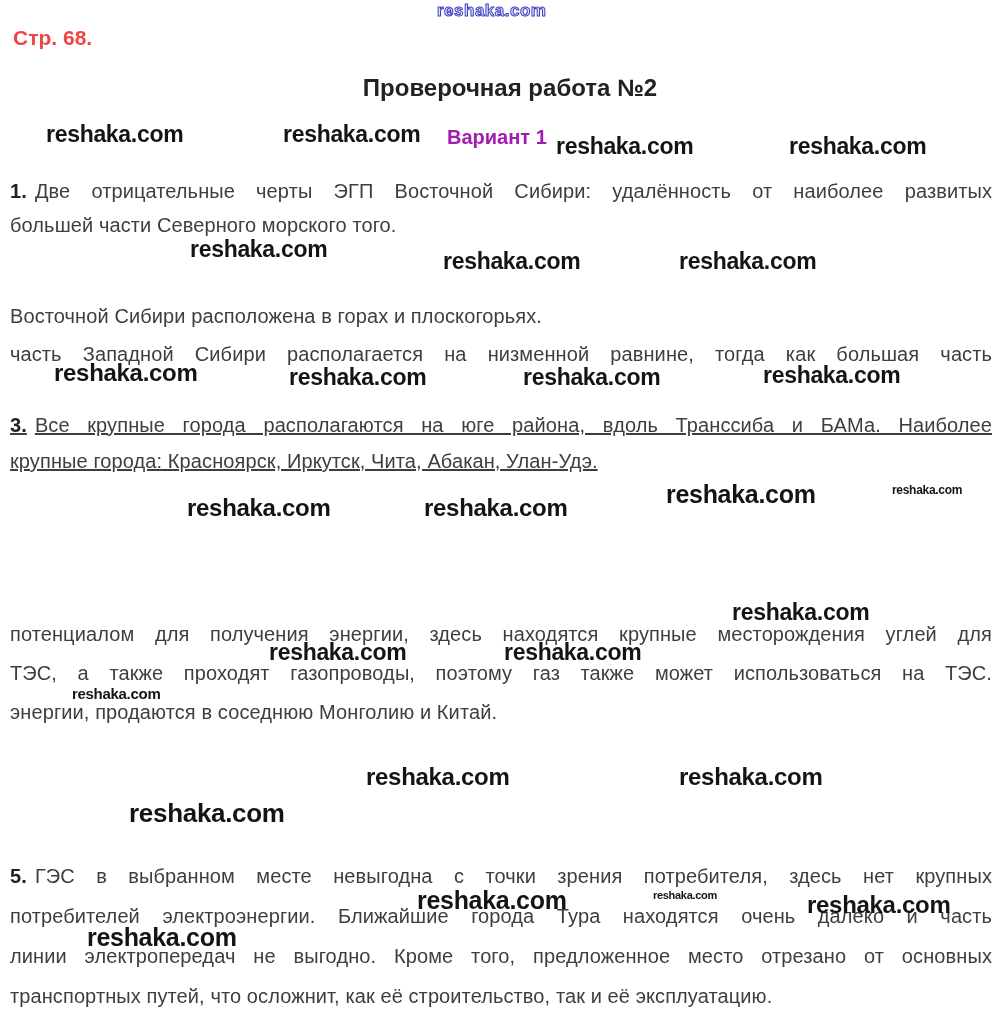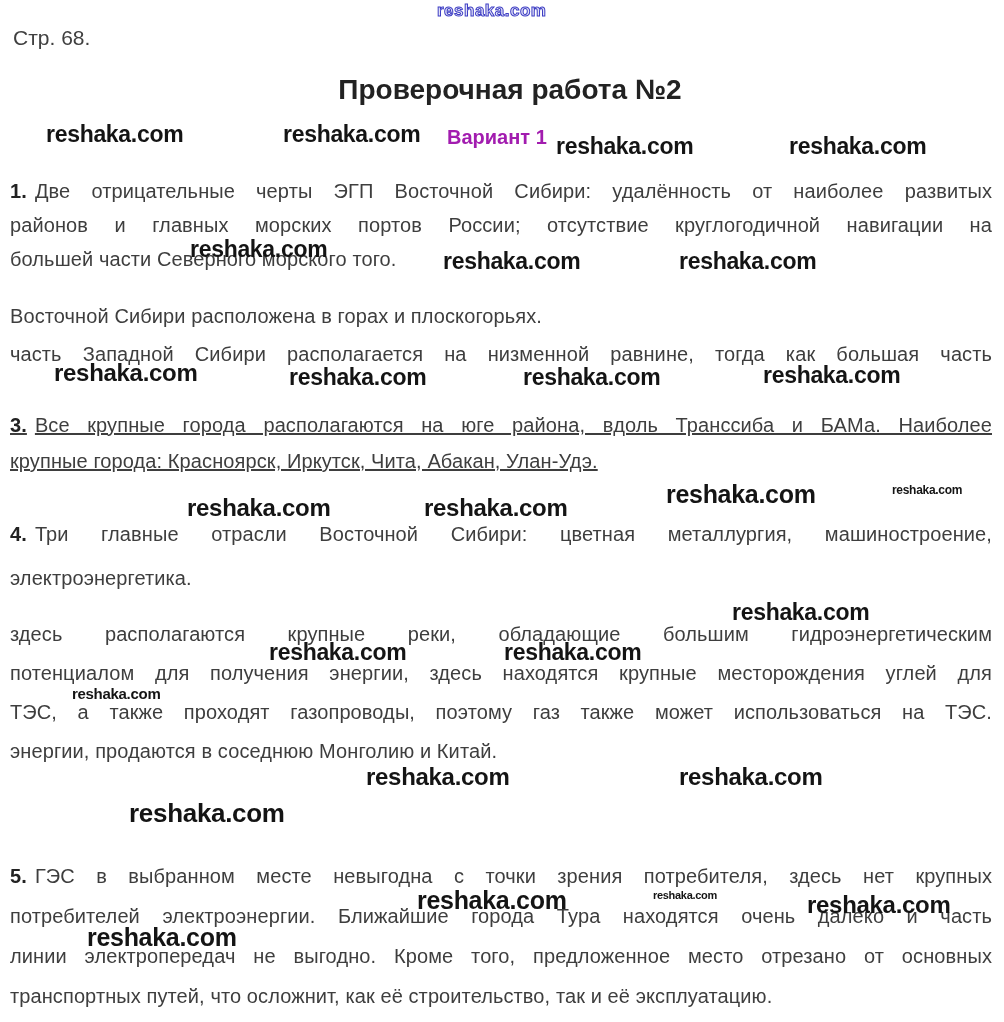--- a/index.html
+++ b/index.html
@@ -1,25 +1,25 @@
 <!DOCTYPE html>
 <html><head>
 <meta charset="utf-8">
 <style>
   html,body{margin:0;padding:0;background:#fff;}
   .page{
     position:relative;width:1004px;height:1022px;background:#ffffff;overflow:hidden;
     font-family:"Liberation Sans","DejaVu Sans",sans-serif;
   }
   .page-label{
-    position:absolute;left:13px;top:26px;font-size:21px;font-weight:400;color:#404040;white-space:nowrap;
+    position:absolute;left:13px;top:26px;font-size:21px;font-weight:700;color:#ef4444;white-space:nowrap;
   }
   .doc-title{
     position:absolute;left:0;top:74px;width:1004px;text-align:center;text-indent:16px;
-    font-size:28px;font-weight:700;color:#222;white-space:nowrap;
+    font-size:24px;font-weight:700;color:#222;white-space:nowrap;
   }
   .variant-label{
     position:absolute;left:447px;top:126px;font-size:20px;font-weight:700;color:#a21caf;white-space:nowrap;
   }
   .para{
     position:absolute;left:10px;width:982px;font-size:20px;color:#3e3e3e;
     letter-spacing:0.1px;
   }
   .p1{top:174px;line-height:34px;}
   .p2{top:297px;line-height:38px;}
@@ -45,41 +45,35 @@
 <body>
 
 <div class="page">
 
   <div class="page-label">Стр. 68.</div>
   <div class="doc-title">Проверочная работа №2</div>
   <div class="variant-label">Вариант 1</div>
 
   <div class="para p1">
     <div class="ln jl"><b class="pnum">1.</b><span>Две отрицательные черты ЭГП Восточной Сибири: удалённость от наиболее развитых</span></div>
-    <div class="ln jl">районов и главных морских портов России; отсутствие круглогодичной навигации на</div>
     <div class="ln">большей части Северного морского того.</div>
   </div>
 
   <div class="para p2">
     <div class="ln">Восточной Сибири расположена в горах и плоскогорьях.</div>
     <div class="ln jl">часть Западной Сибири располагается на низменной равнине, тогда как большая часть</div>
   </div>
 
   <div class="para p3">
     <div class="ln jl"><b class="pnum">3.</b><span>Все крупные города располагаются на юге района, вдоль Транссиба и БАМа. Наиболее</span></div>
     <div class="ln">крупные города: Красноярск, Иркутск, Чита, Абакан, Улан-Удэ.</div>
   </div>
 
-  <div class="para p4">
-    <div class="ln jl"><b class="pnum">4.</b><span>Три главные отрасли Восточной Сибири: цветная металлургия, машиностроение,</span></div>
-    <div class="ln">электроэнергетика.</div>
-  </div>
 
   <div class="para p5">
-    <div class="ln jl">здесь располагаются крупные реки, обладающие большим гидроэнергетическим</div>
     <div class="ln jl">потенциалом для получения энергии, здесь находятся крупные месторождения углей для</div>
     <div class="ln jl">ТЭС, а также проходят газопроводы, поэтому газ также может использоваться на ТЭС.</div>
     <div class="ln">энергии, продаются в соседнюю Монголию и Китай.</div>
   </div>
 
   <div class="para p6">
     <div class="ln jl"><b class="pnum">5.</b><span>ГЭС в выбранном месте невыгодна с точки зрения потребителя, здесь нет крупных</span></div>
     <div class="ln jl">потребителей электроэнергии. Ближайшие города Тура находятся очень далеко и часть</div>
     <div class="ln jl">линии электропередач не выгодно. Кроме того, предложенное место отрезано от основных</div>
     <div class="ln">транспортных путей, что осложнит, как её строительство, так и её эксплуатацию.</div>

